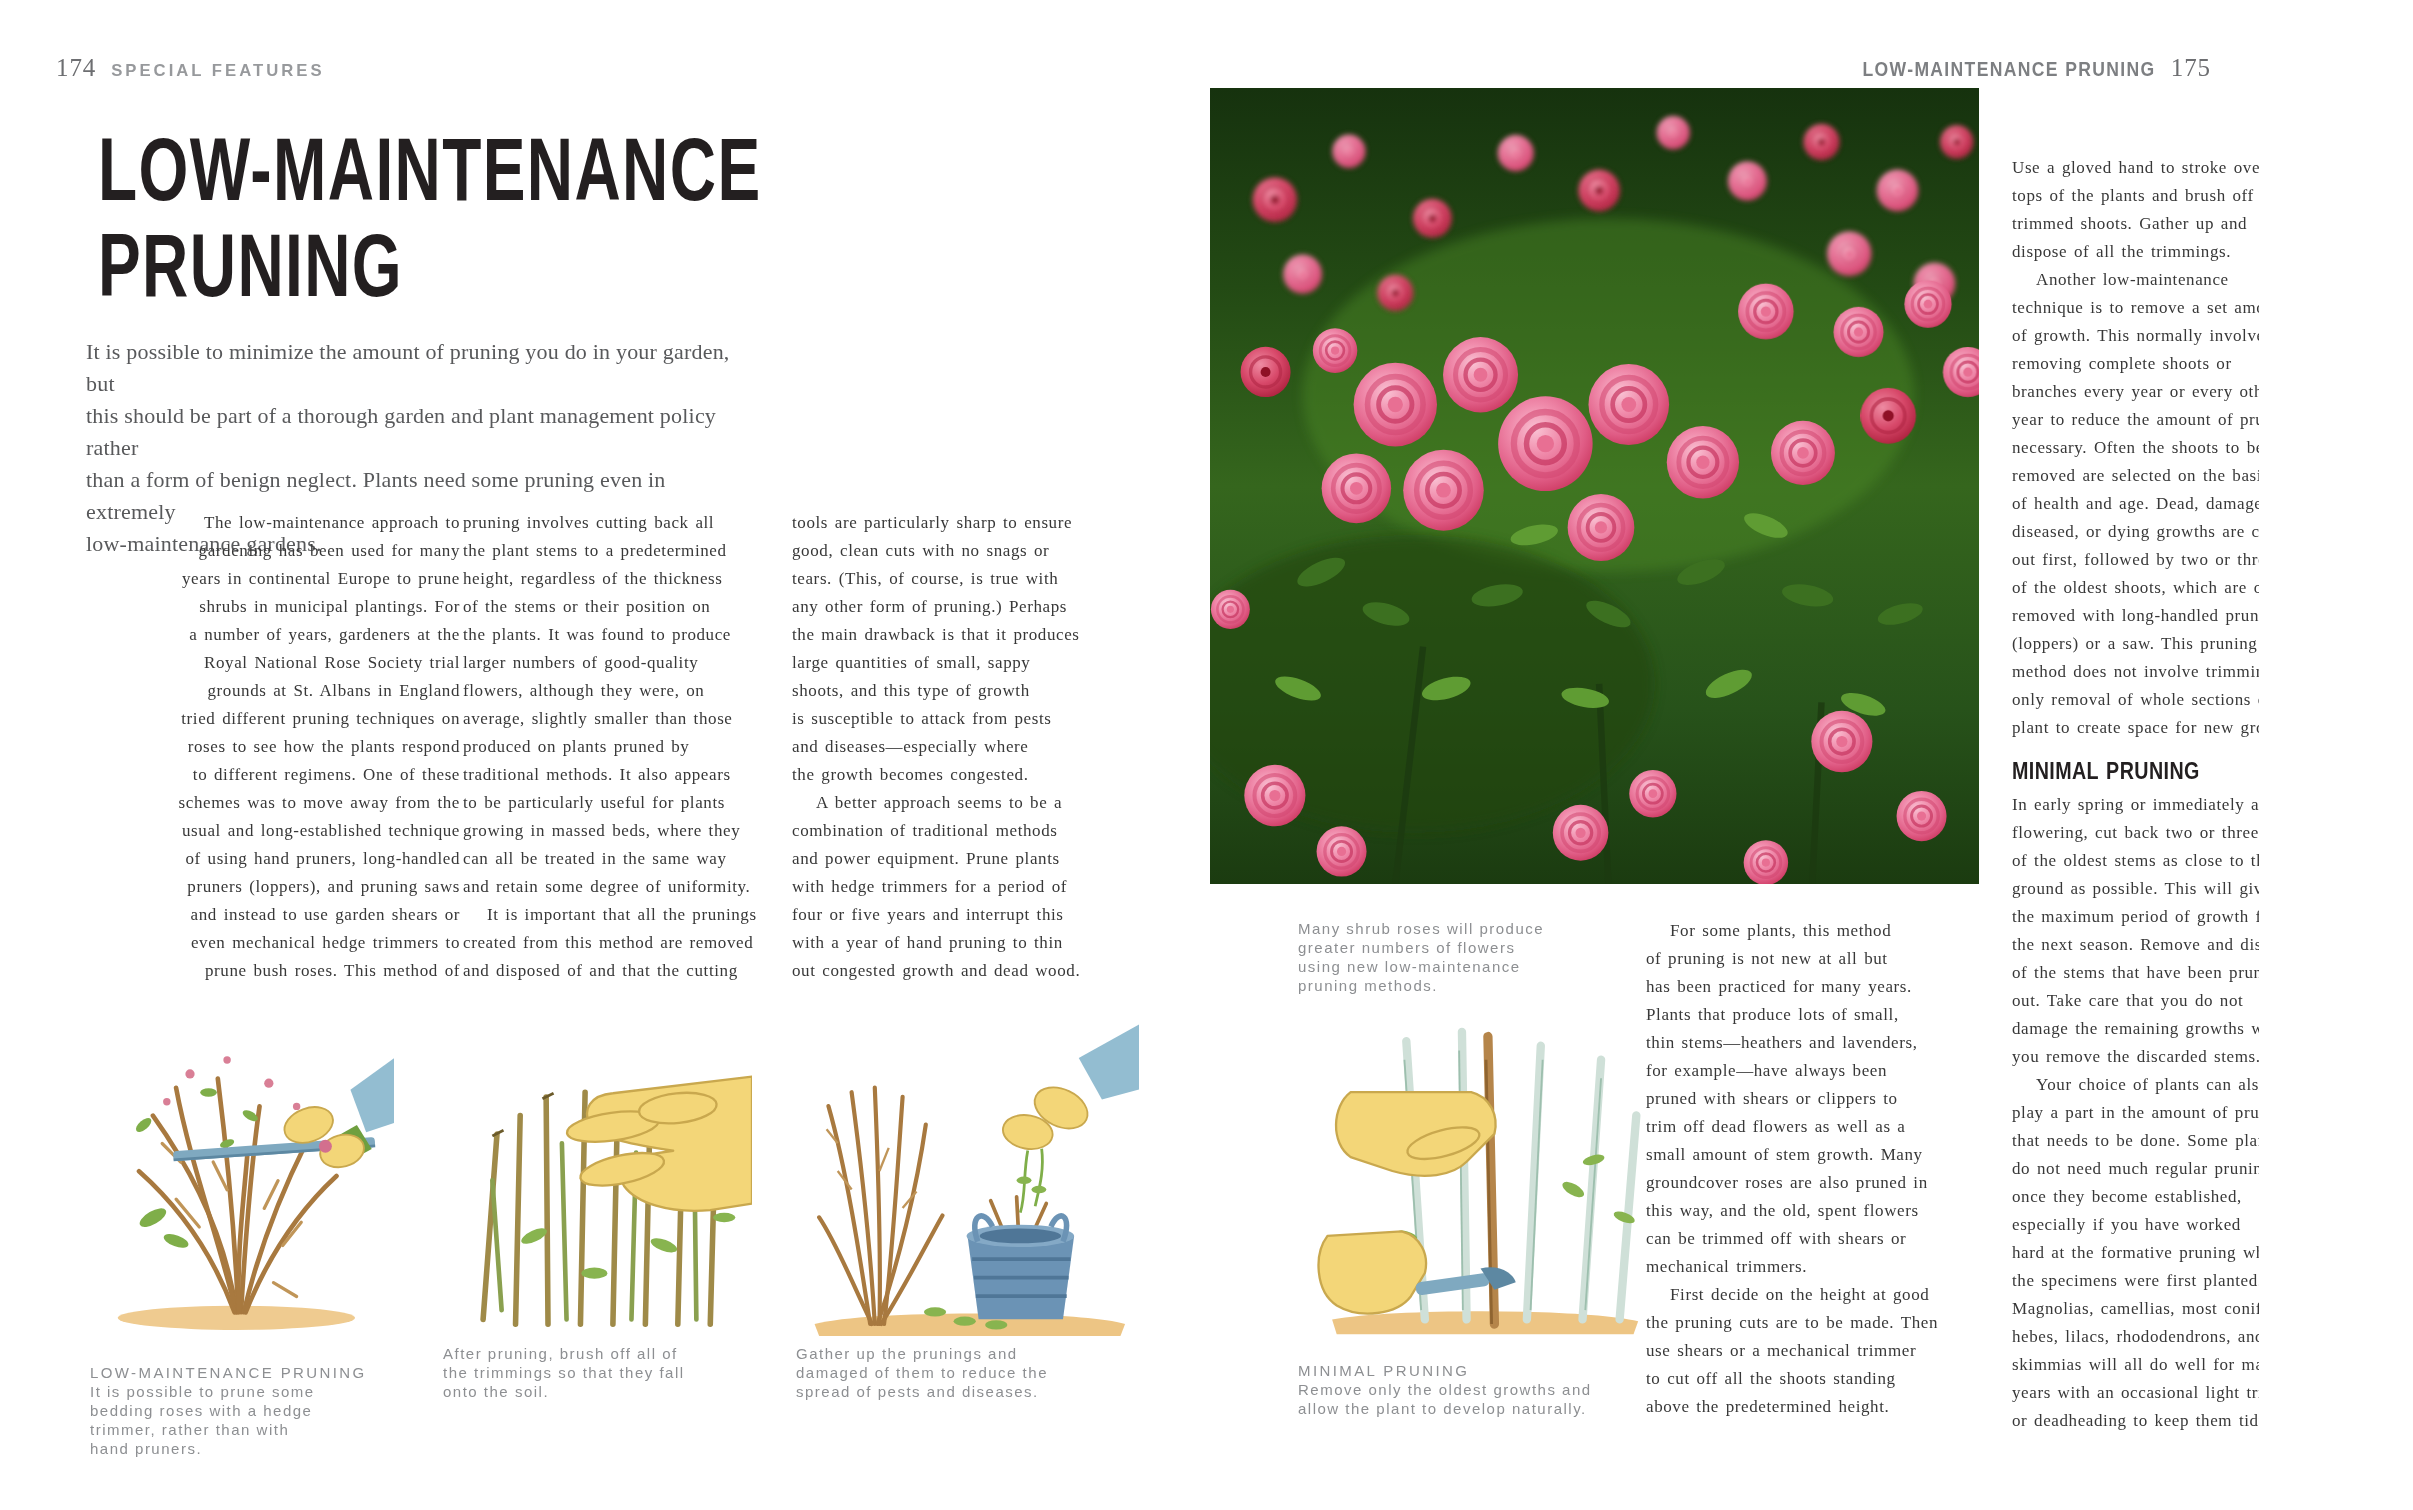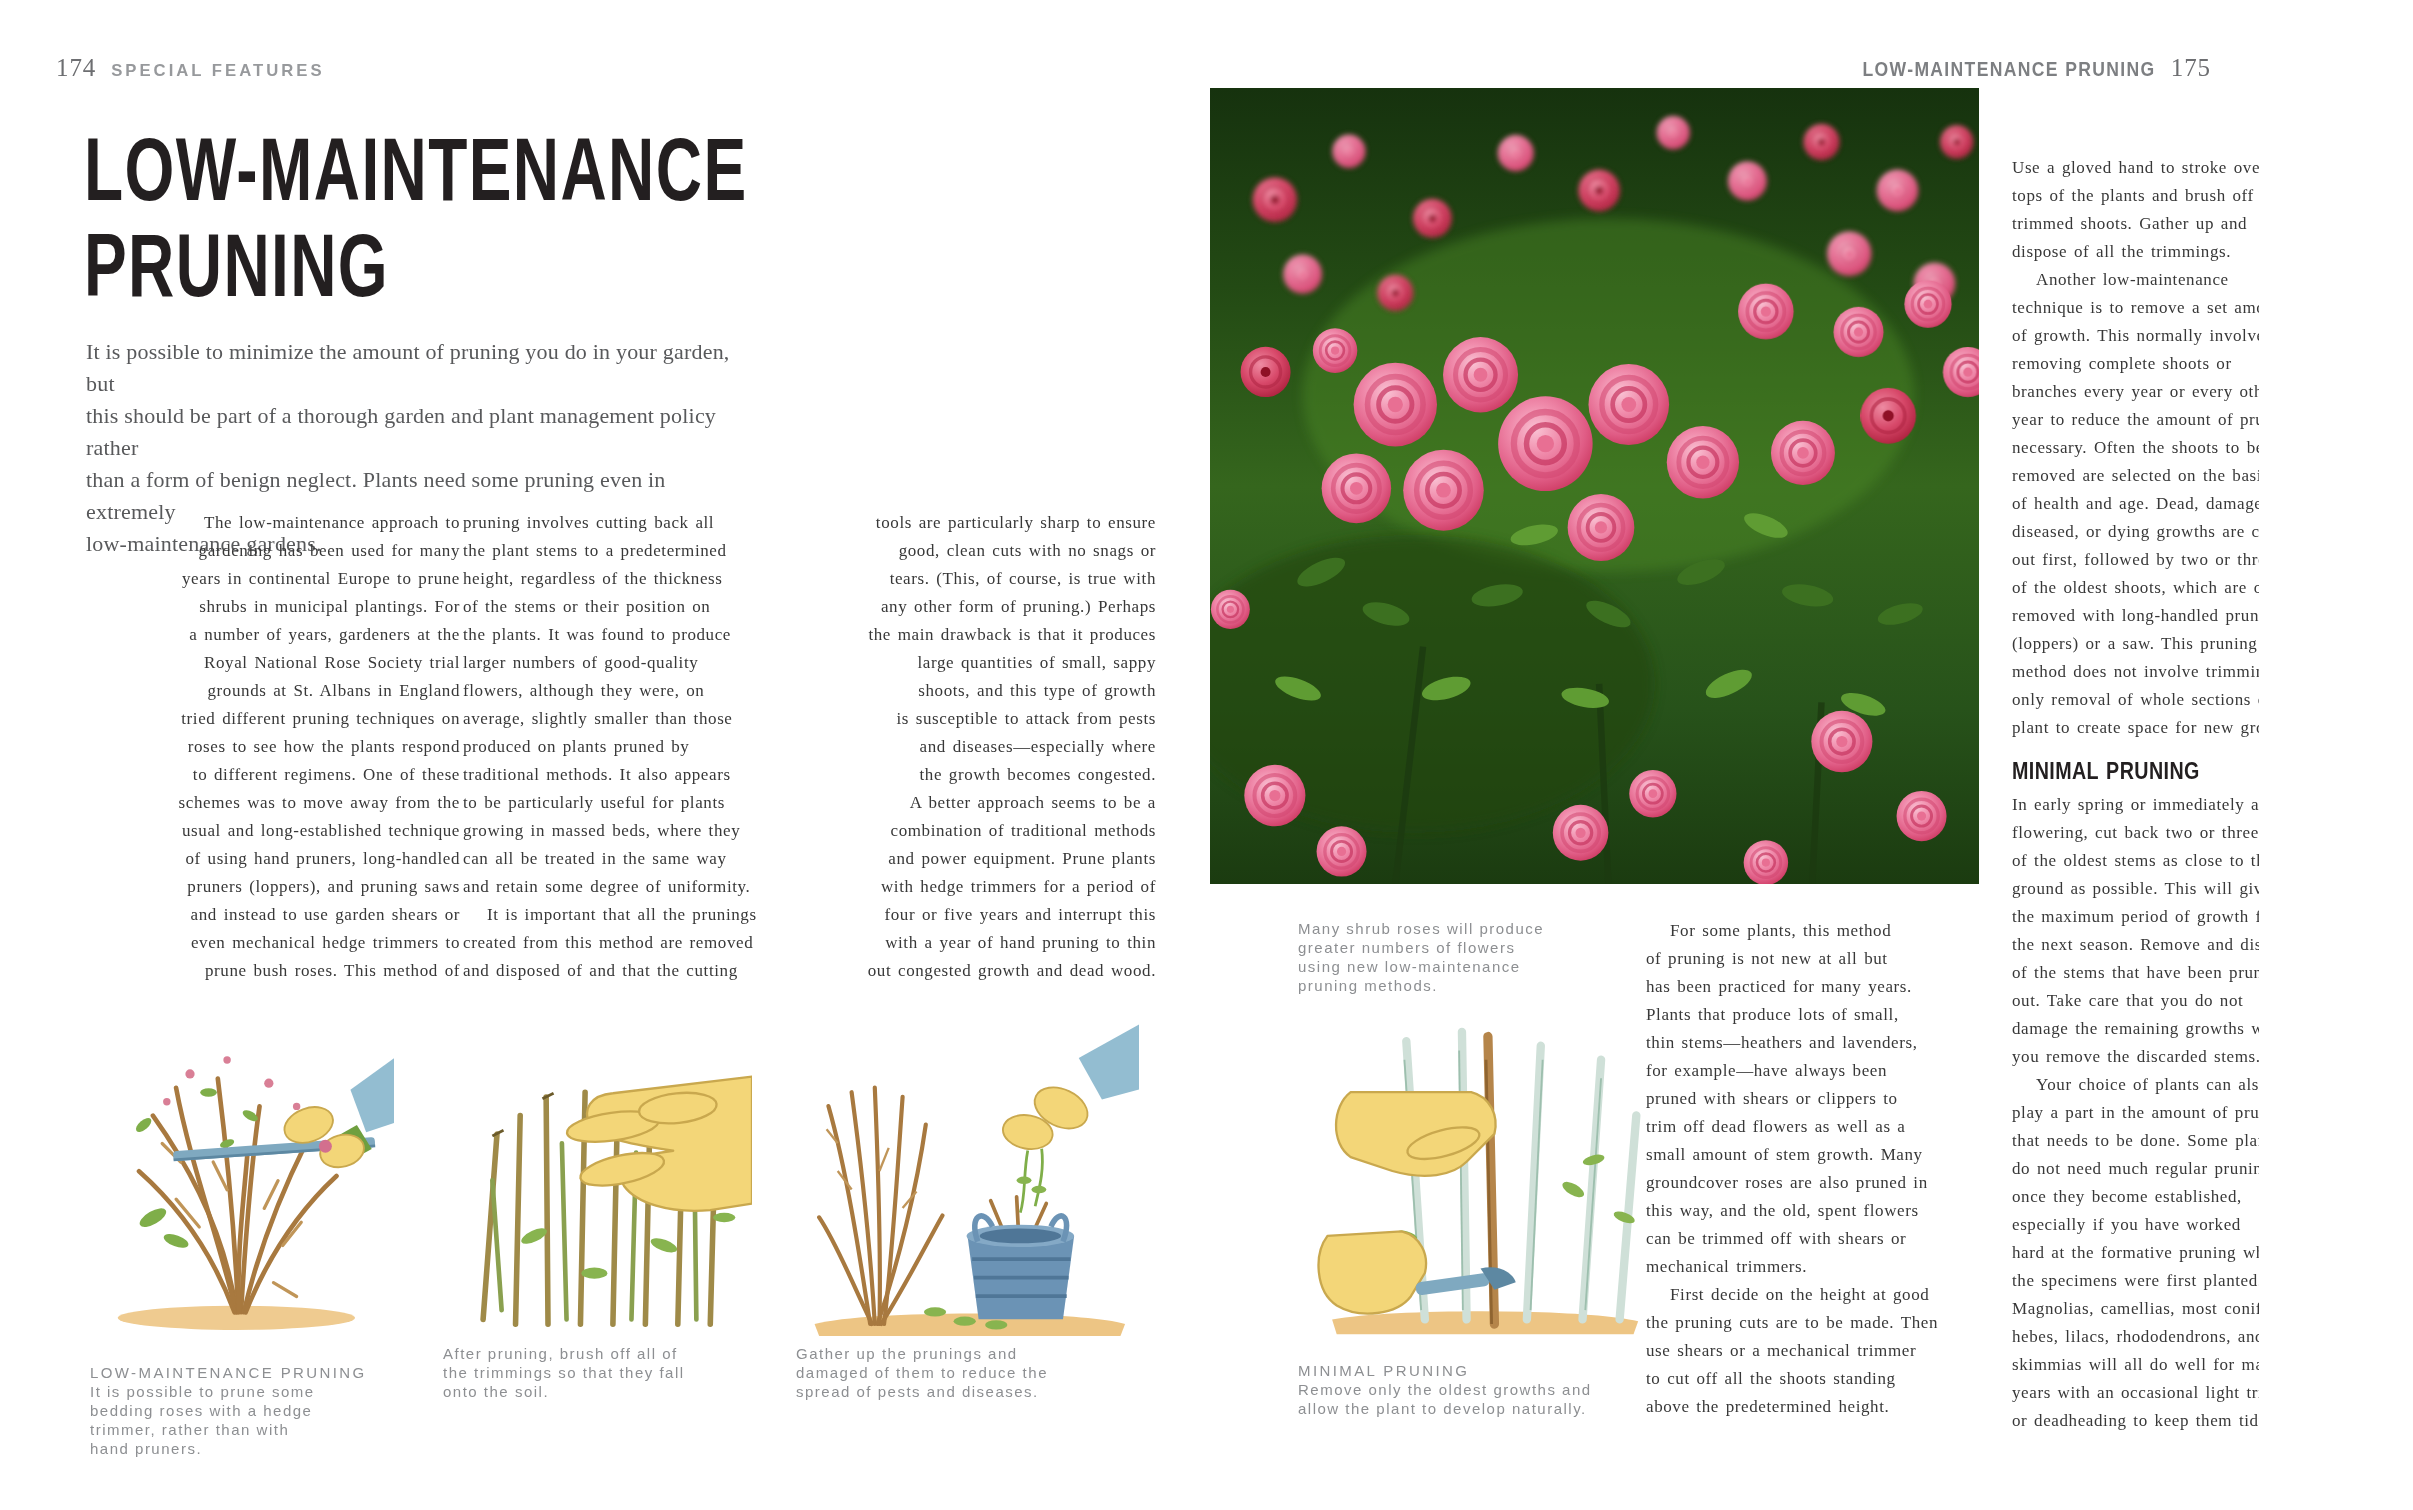--- a/index.html
+++ b/index.html
@@ -9,21 +9,21 @@
   
   .runhead{position:absolute;display:flex;align-items:baseline;gap:15px;}
   .folio{font-family:"Liberation Serif",serif;font-size:25px;color:#6d6e71;letter-spacing:0.9px;}
   .sectionlabel{font-family:"Liberation Sans",sans-serif;font-size:16.7px;font-weight:600;
                 letter-spacing:3px;color:#97999c;}
   .runtitle{font-family:"Liberation Sans",sans-serif;font-size:19.5px;font-weight:700;
             letter-spacing:1.5px;color:#7d7f82;display:inline-block;
             transform:scaleX(.9);transform-origin:right center;}
 
   
-  #page-title{position:absolute;left:84px;top:121px;line-height:96px;
+  #page-title{position:absolute;left:98px;top:121px;line-height:96px;
               font-family:"Liberation Sans",sans-serif;font-weight:700;font-size:89px;
               color:#231f20;letter-spacing:1.9px;}
   #page-title .tline{display:block;transform:scaleX(.72);transform-origin:left center;white-space:nowrap;}
 
   .intro{position:absolute;left:86px;top:336px;width:650px;font-size:22px;line-height:32px;
          color:#58595b;letter-spacing:0.2px;white-space:pre-line;}
 
   
   .bodycol{position:absolute;font-size:17px;line-height:28px;letter-spacing:0.6px;
            word-spacing:1.9px;color:#383838;}
@@ -95,21 +95,21 @@
 produced on plants pruned by
 traditional methods. It also appears
 to be particularly useful for plants
 growing in massed beds, where they
 can all be treated in the same way
 and retain some degree of uniformity.</p>
     <p class="ind">It is important that all the prunings
 created from this method are removed
 and disposed of and that the cutting</p>
   </div>
-  <div class="bodycol" style="left:792px;top:509px;width:364px;text-align:right;">
+  <div class="bodycol" style="left:792px;top:509px;width:364px;">
     <p>tools are particularly sharp to ensure
 good, clean cuts with no snags or
 tears. (This, of course, is true with
 any other form of pruning.) Perhaps
 the main drawback is that it produces
 large quantities of small, sappy
 shoots, and this type of growth
 is susceptible to attack from pests
 and diseases—especially where
 the growth becomes congested.</p>

